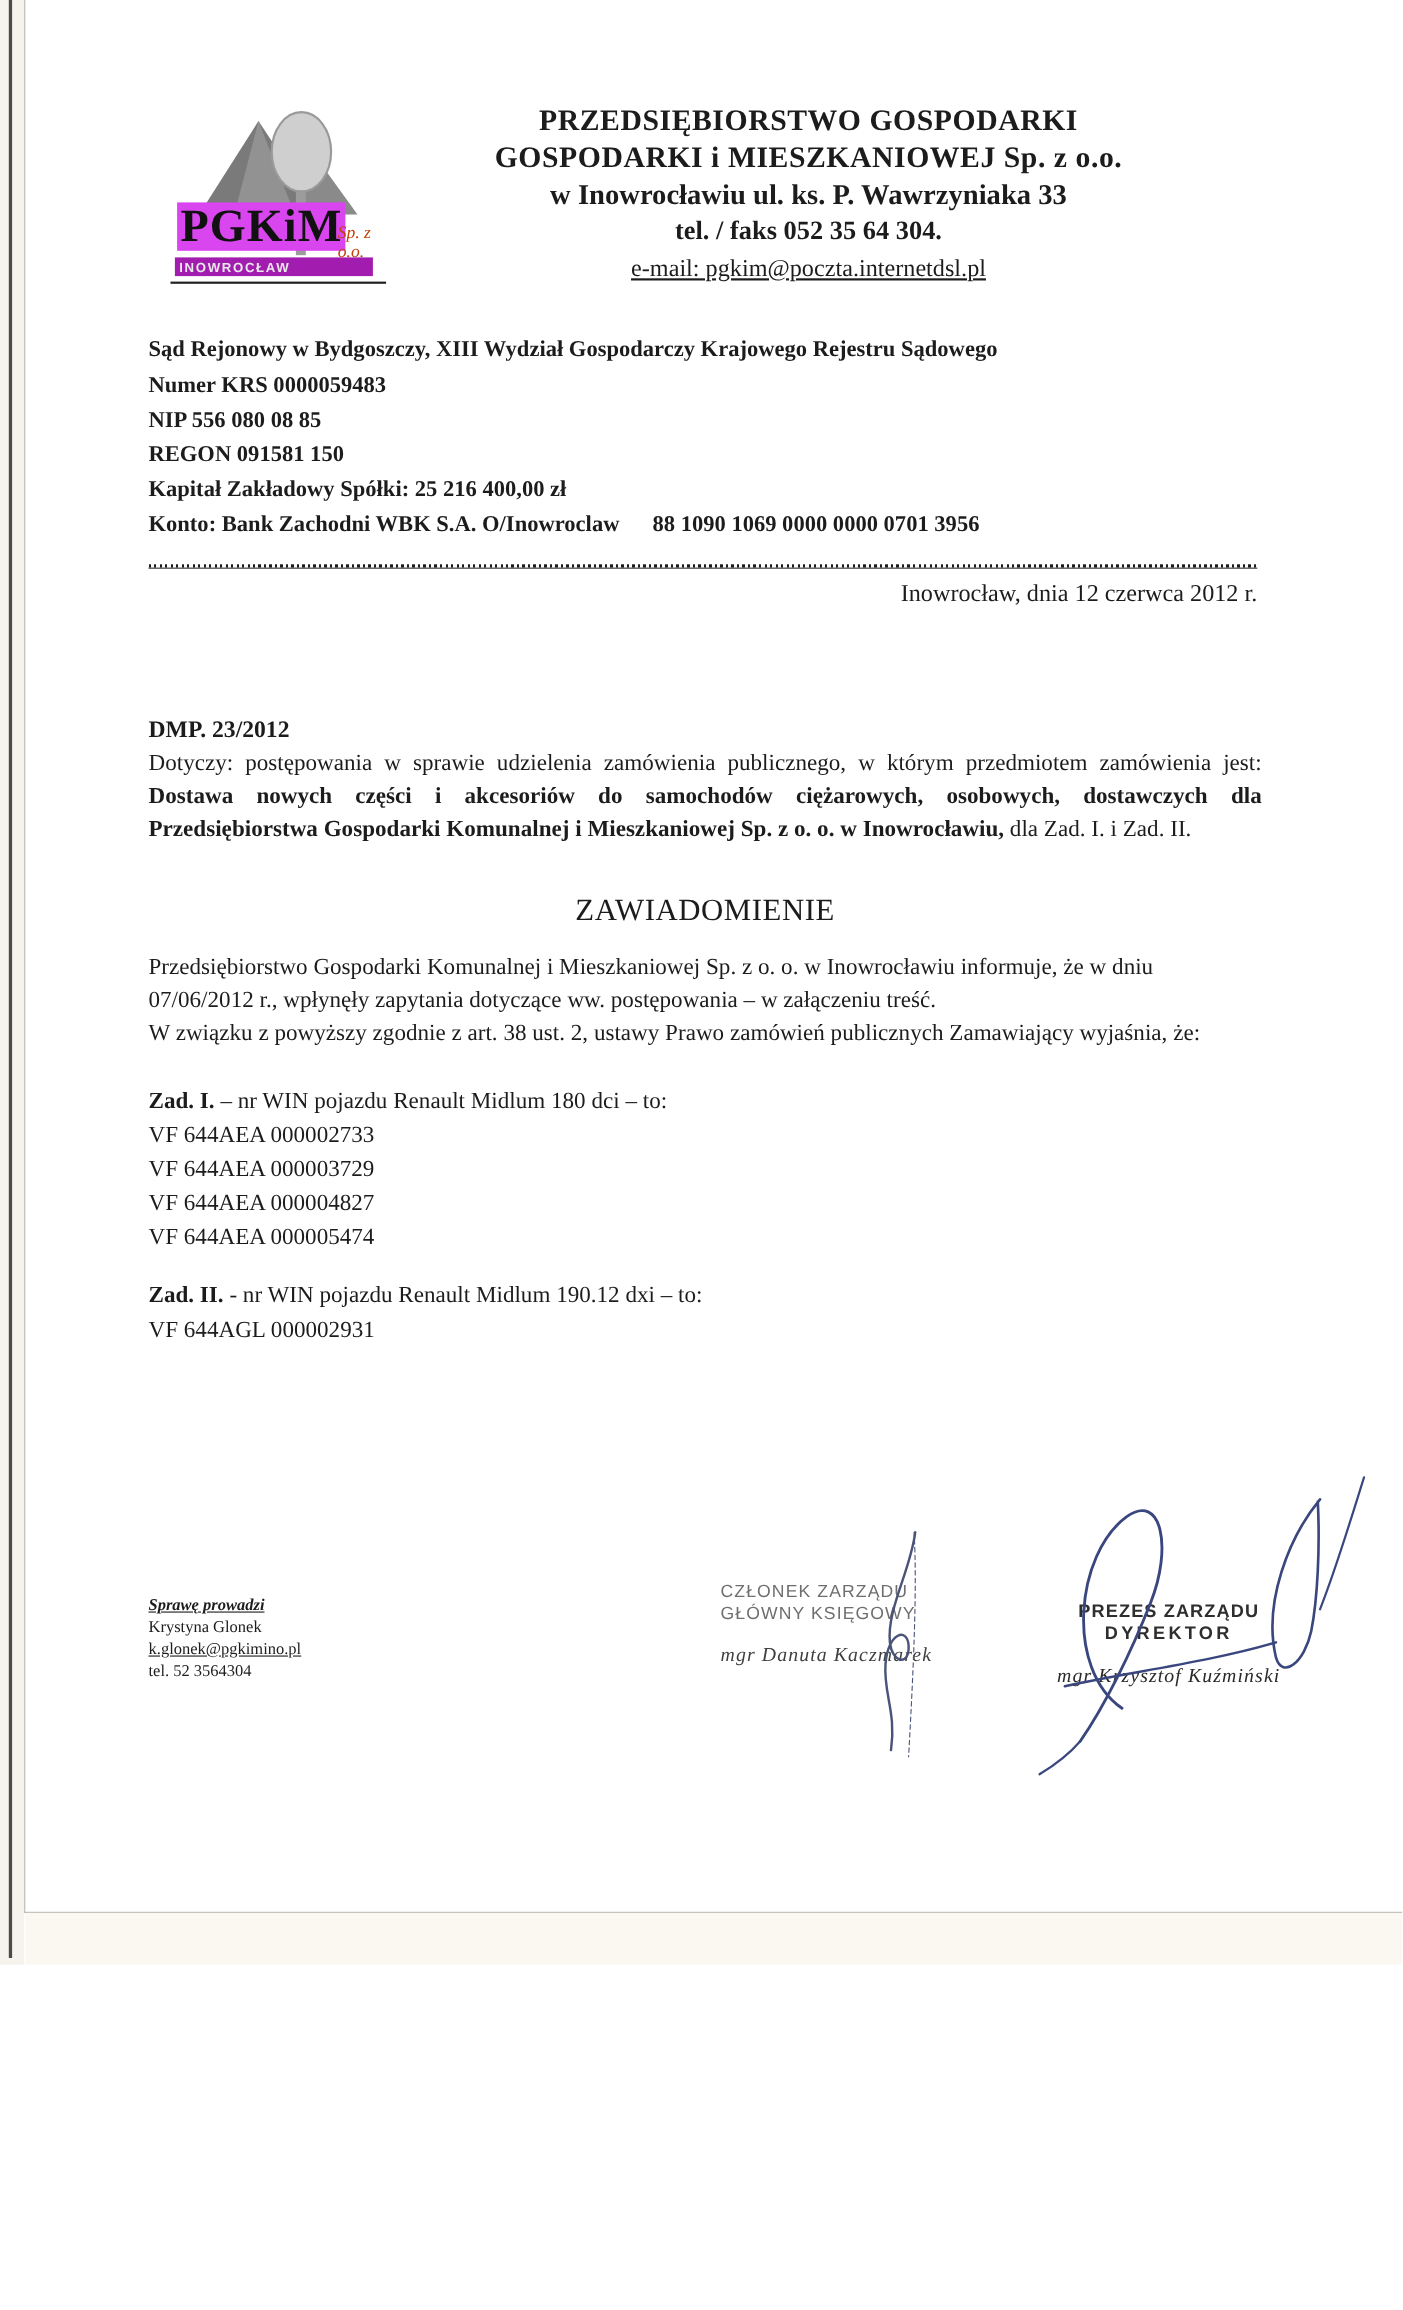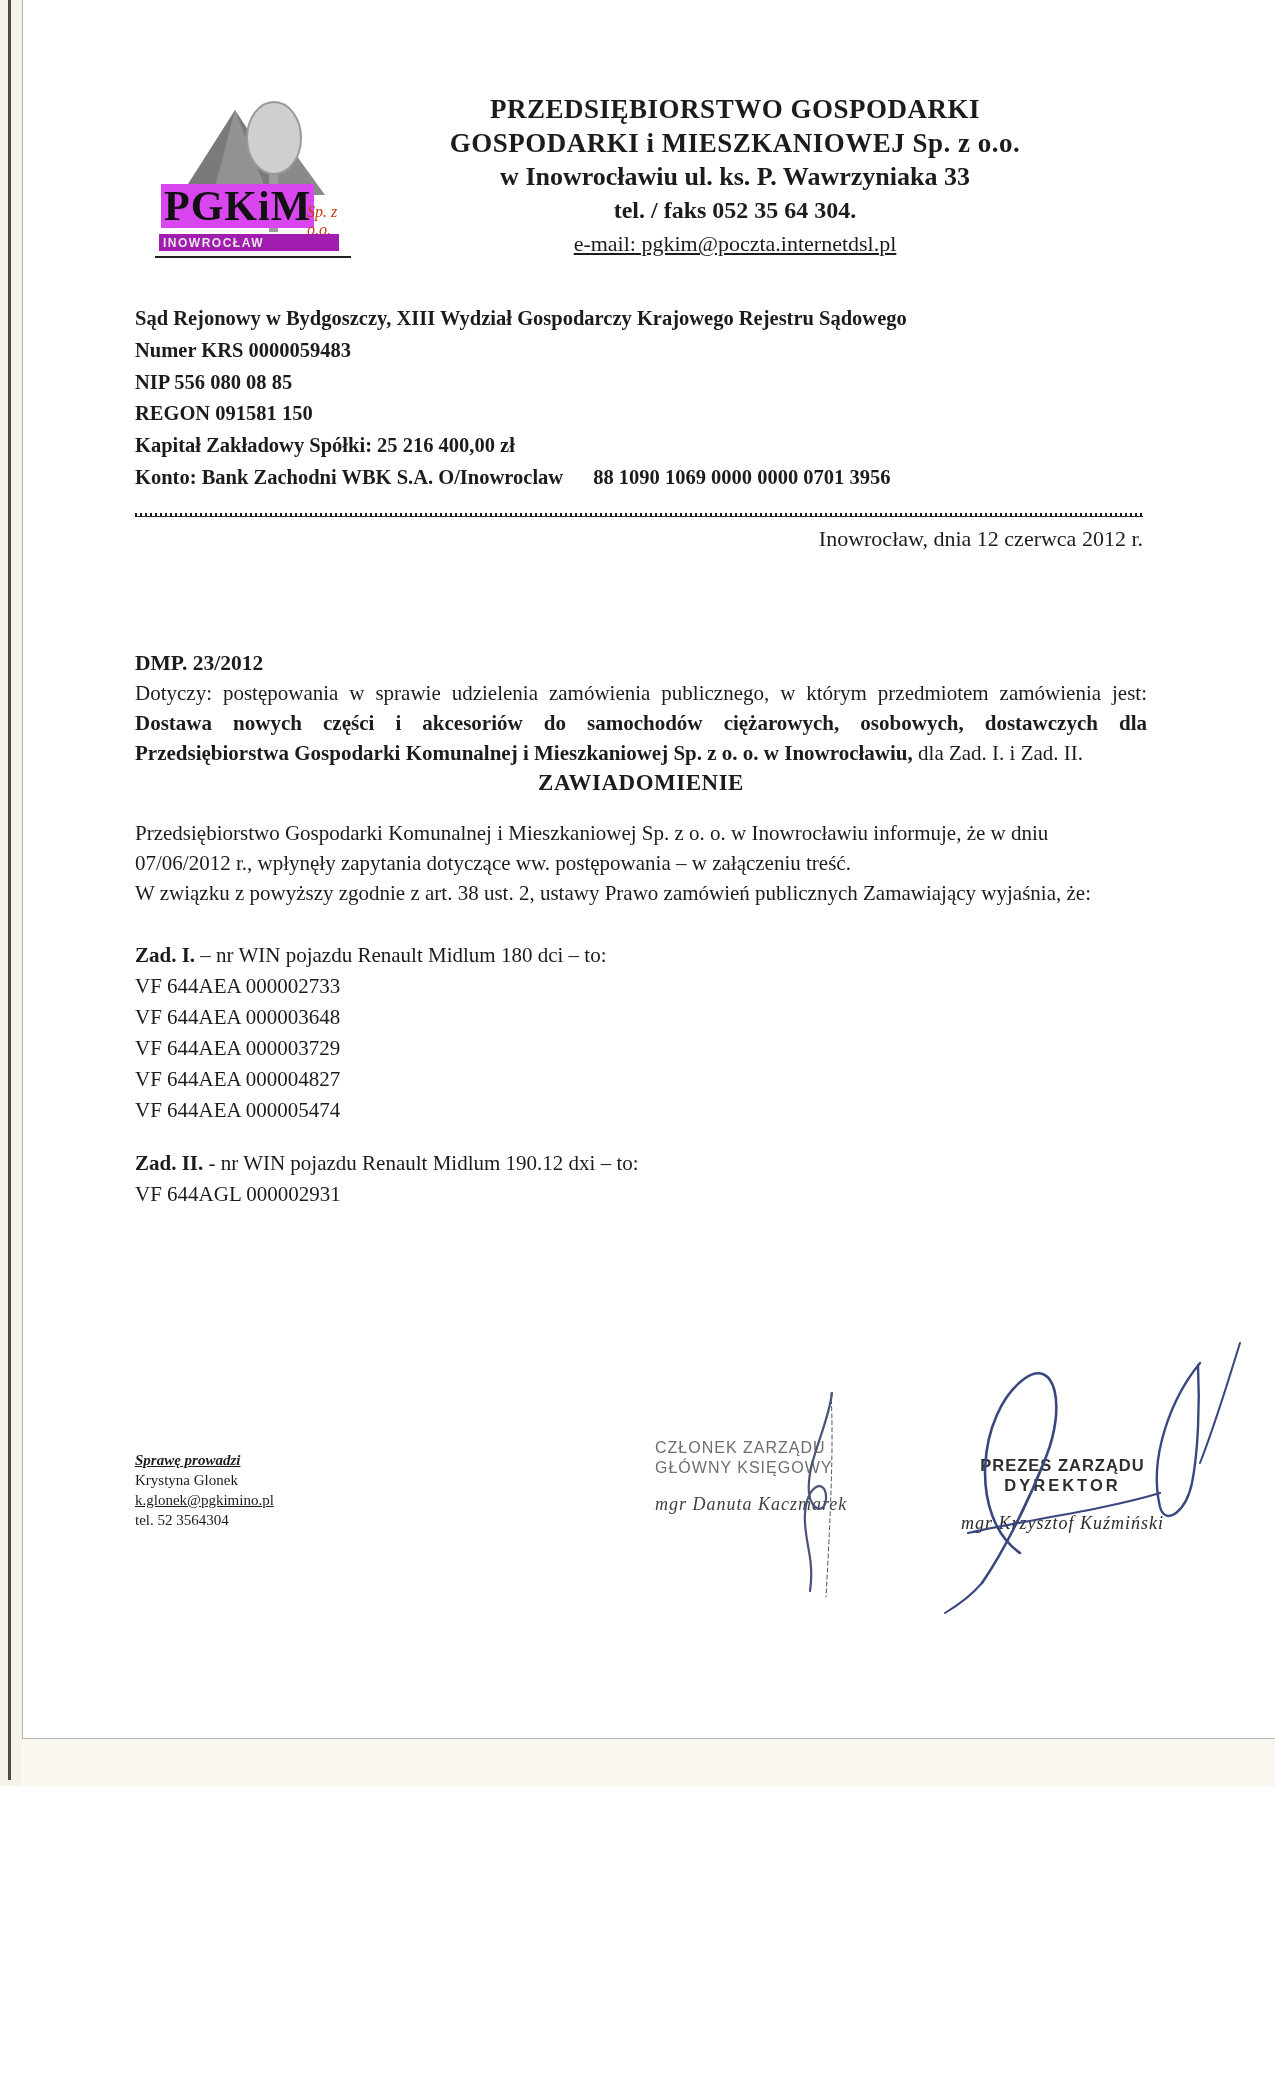--- a/index.html
+++ b/index.html
@@ -39,22 +39,22 @@
   
   .dotted-sep{position:absolute;left:135px;top:513px;width:1008px;height:3px;
               background:repeating-linear-gradient(to right,#1a1a1a 0 2px,transparent 2px 5px);
               border-bottom:1.5px solid #2e2e2e;}
   .dateline{position:absolute;left:135px;top:526px;width:1008px;text-align:right;font-size:22px;}
 
   
   .letter-body{position:absolute;left:135px;top:648px;width:1012px;font-size:21px;}
   .ref{font-weight:bold;font-size:21.5px;line-height:30px;}
   .subject{margin:0;text-align:justify;line-height:30px;}
-  .notice-title{text-align:center;font-weight:bold;font-size:23px;line-height:30px;
-                letter-spacing:0.5px;}
+  .notice-title{text-align:center;font-weight:normal;font-size:28px;line-height:30px;
+                margin-top:45px;letter-spacing:0.5px;}
   .para1{margin:20px 0 0 0;line-height:30px;}
   .para2{margin:0;text-align:justify;line-height:30px;}
   .zad1{margin-top:32px;}
   .zad2{margin-top:22px;}
   .zad-head{line-height:31px;}
   .vin{line-height:31px;}
 
   
   .contact{position:absolute;left:135px;top:1450px;font-size:15px;line-height:20px;}
   .contact-heading{font-weight:bold;font-style:italic;text-decoration:underline;}
@@ -122,21 +122,20 @@
   <div class="letter-body">
     <div class="ref">DMP. 23/2012</div>
     <p class="subject"><span>Dotyczy: postępowania w sprawie udzielenia zamówienia publicznego, w którym przedmiotem zamówienia jest: </span><strong>Dostawa nowych części i akcesoriów do samochodów ciężarowych, osobowych, dostawczych dla Przedsiębiorstwa Gospodarki Komunalnej i Mieszkaniowej Sp. z o. o. w Inowrocławiu,</strong><span> dla Zad. I. i Zad. II.</span></p>
     <div class="notice-title">ZAWIADOMIENIE</div>
     <p class="para1">Przedsiębiorstwo Gospodarki Komunalnej i Mieszkaniowej Sp. z o. o. w Inowrocławiu informuje, że w dniu 07/06/2012 r., wpłynęły zapytania dotyczące ww. postępowania – w załączeniu treść.</p>
     <p class="para2">W związku z powyższy zgodnie z art. 38 ust. 2, ustawy Prawo zamówień publicznych Zamawiający wyjaśnia, że:</p>
 
     <div class="zad1">
       <div class="zad-head"><strong>Zad. I.</strong><span> – nr WIN pojazdu Renault Midlum 180 dci – to:</span></div>
       <div class="vin">VF 644AEA 000002733</div>
-      <div class="vin">VF 644AEA 000003648</div>
       <div class="vin">VF 644AEA 000003729</div>
       <div class="vin">VF 644AEA 000004827</div>
       <div class="vin">VF 644AEA 000005474</div>
     </div>
 
     <div class="zad2">
       <div class="zad-head"><strong>Zad. II.</strong><span> - nr WIN pojazdu Renault Midlum 190.12 dxi – to:</span></div>
       <div class="vin">VF 644AGL 000002931</div>
     </div>
   </div>

